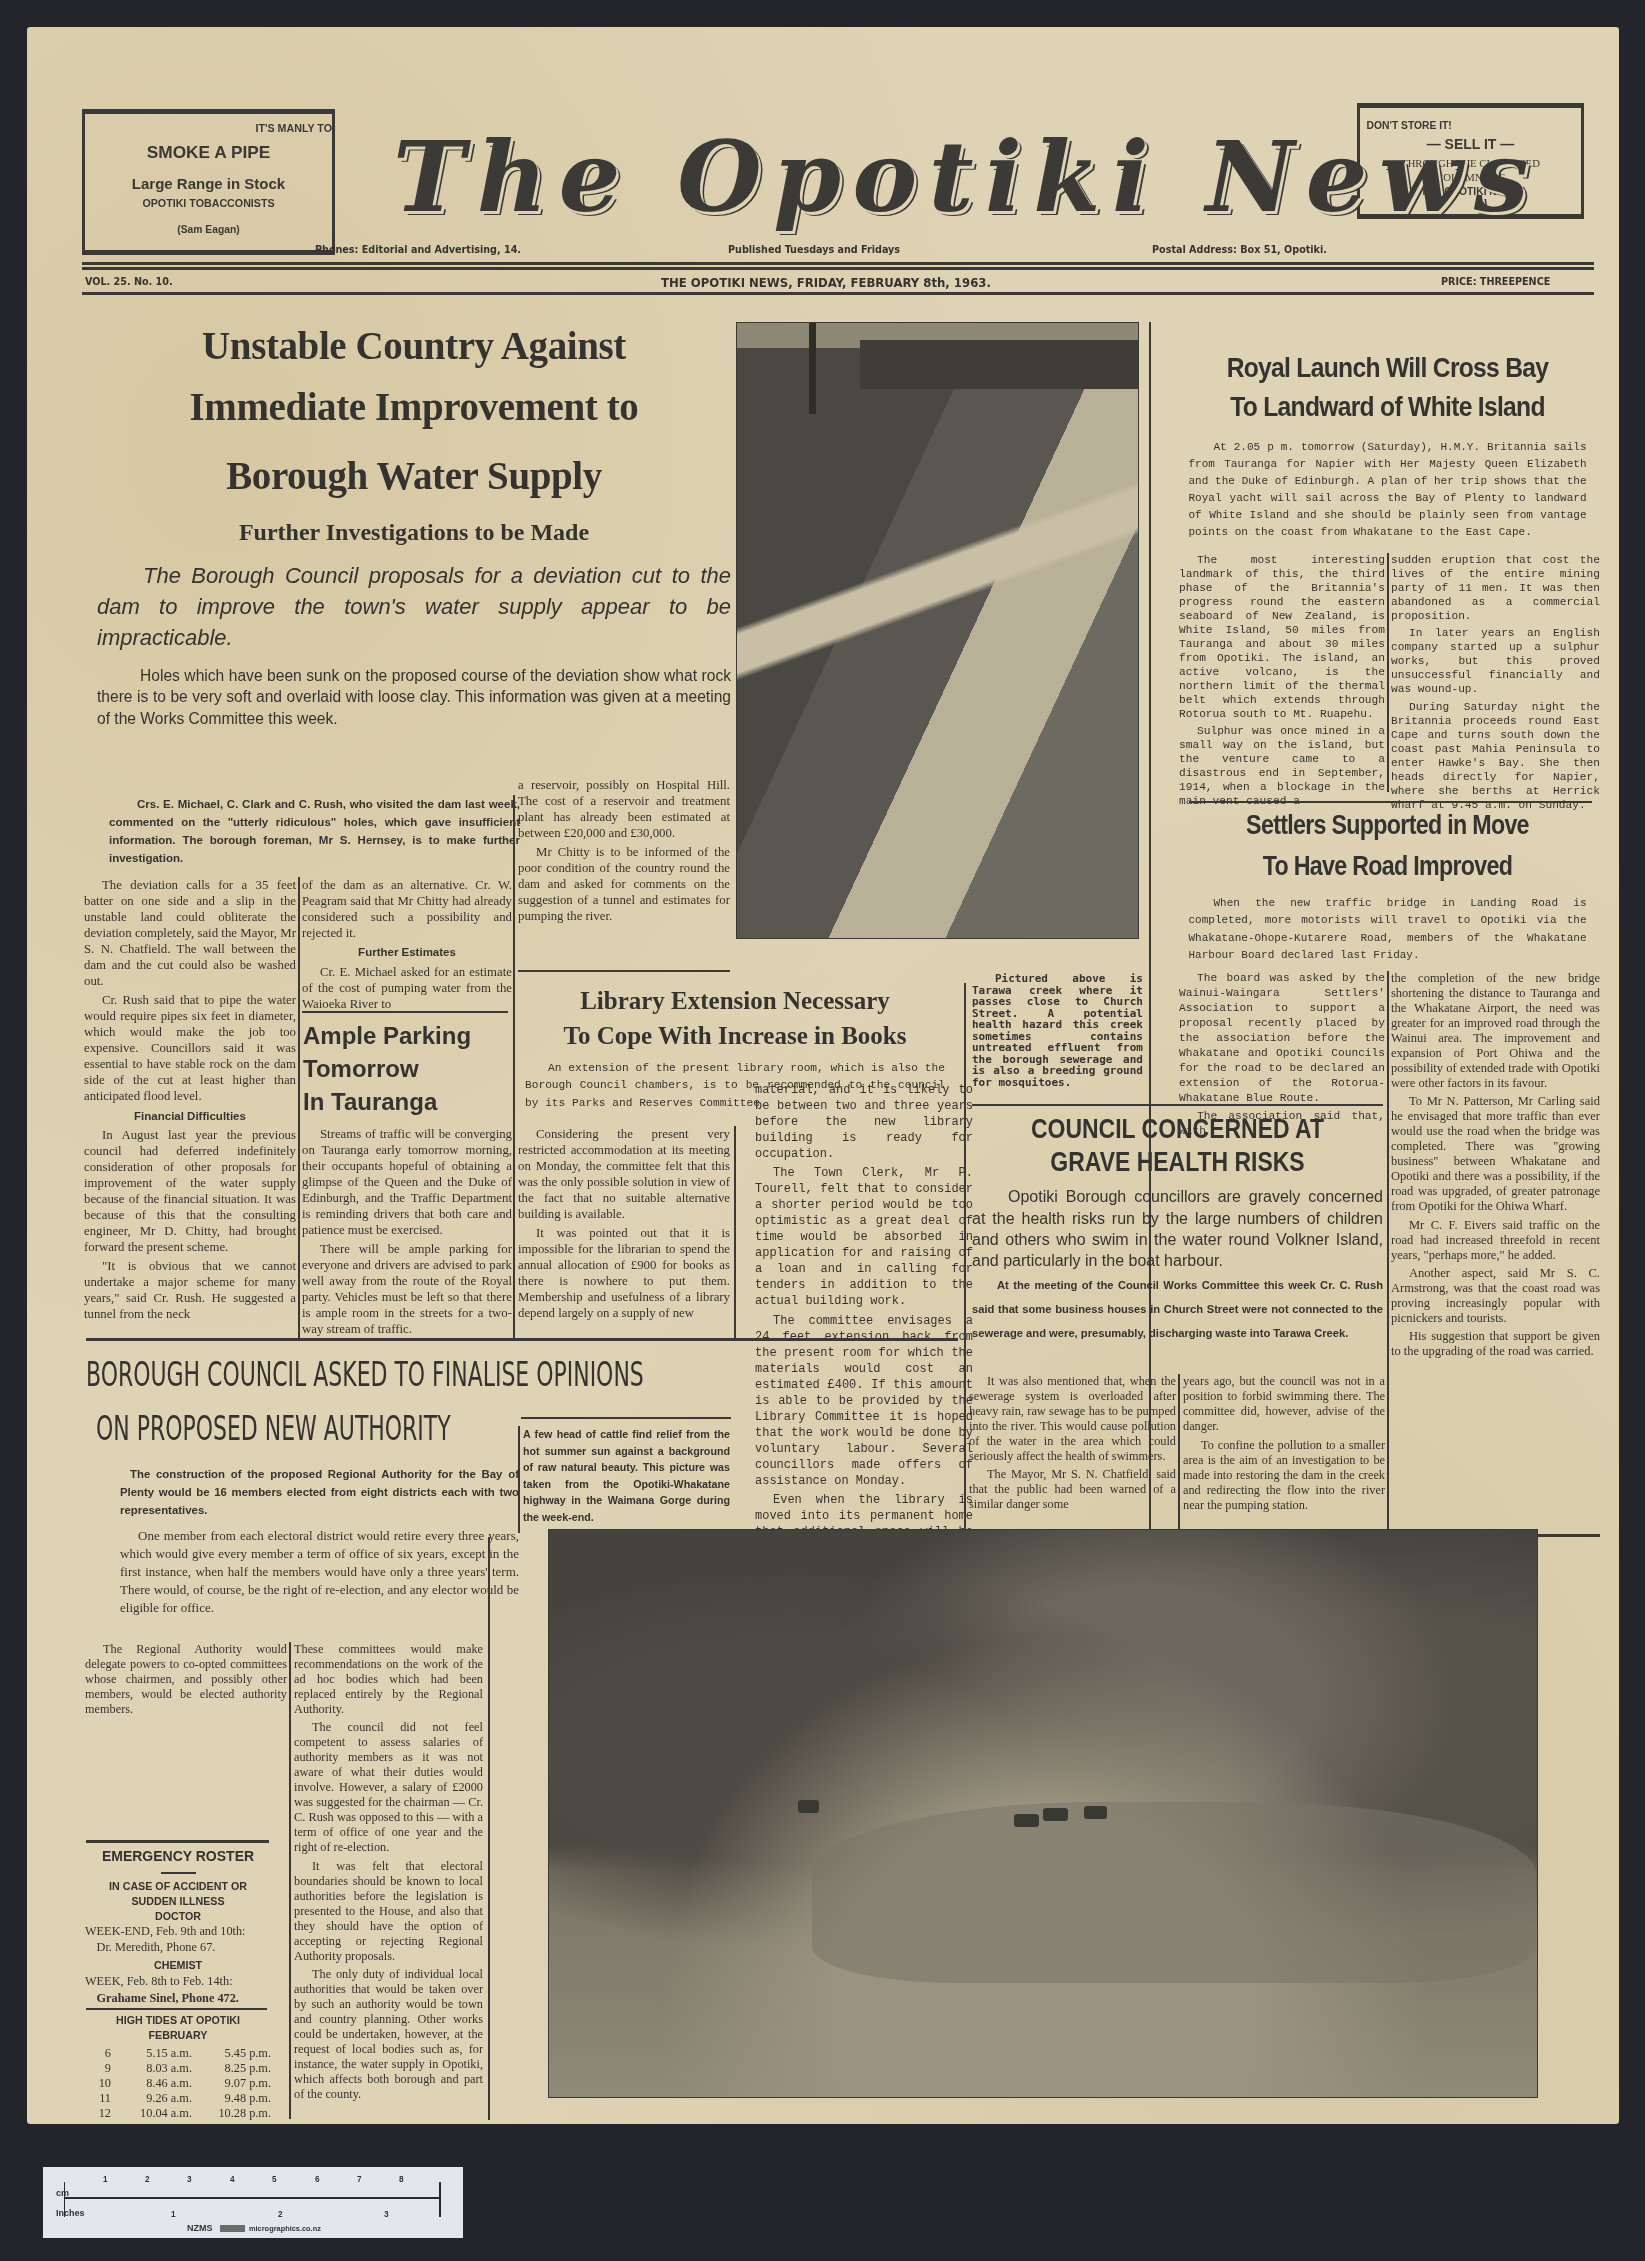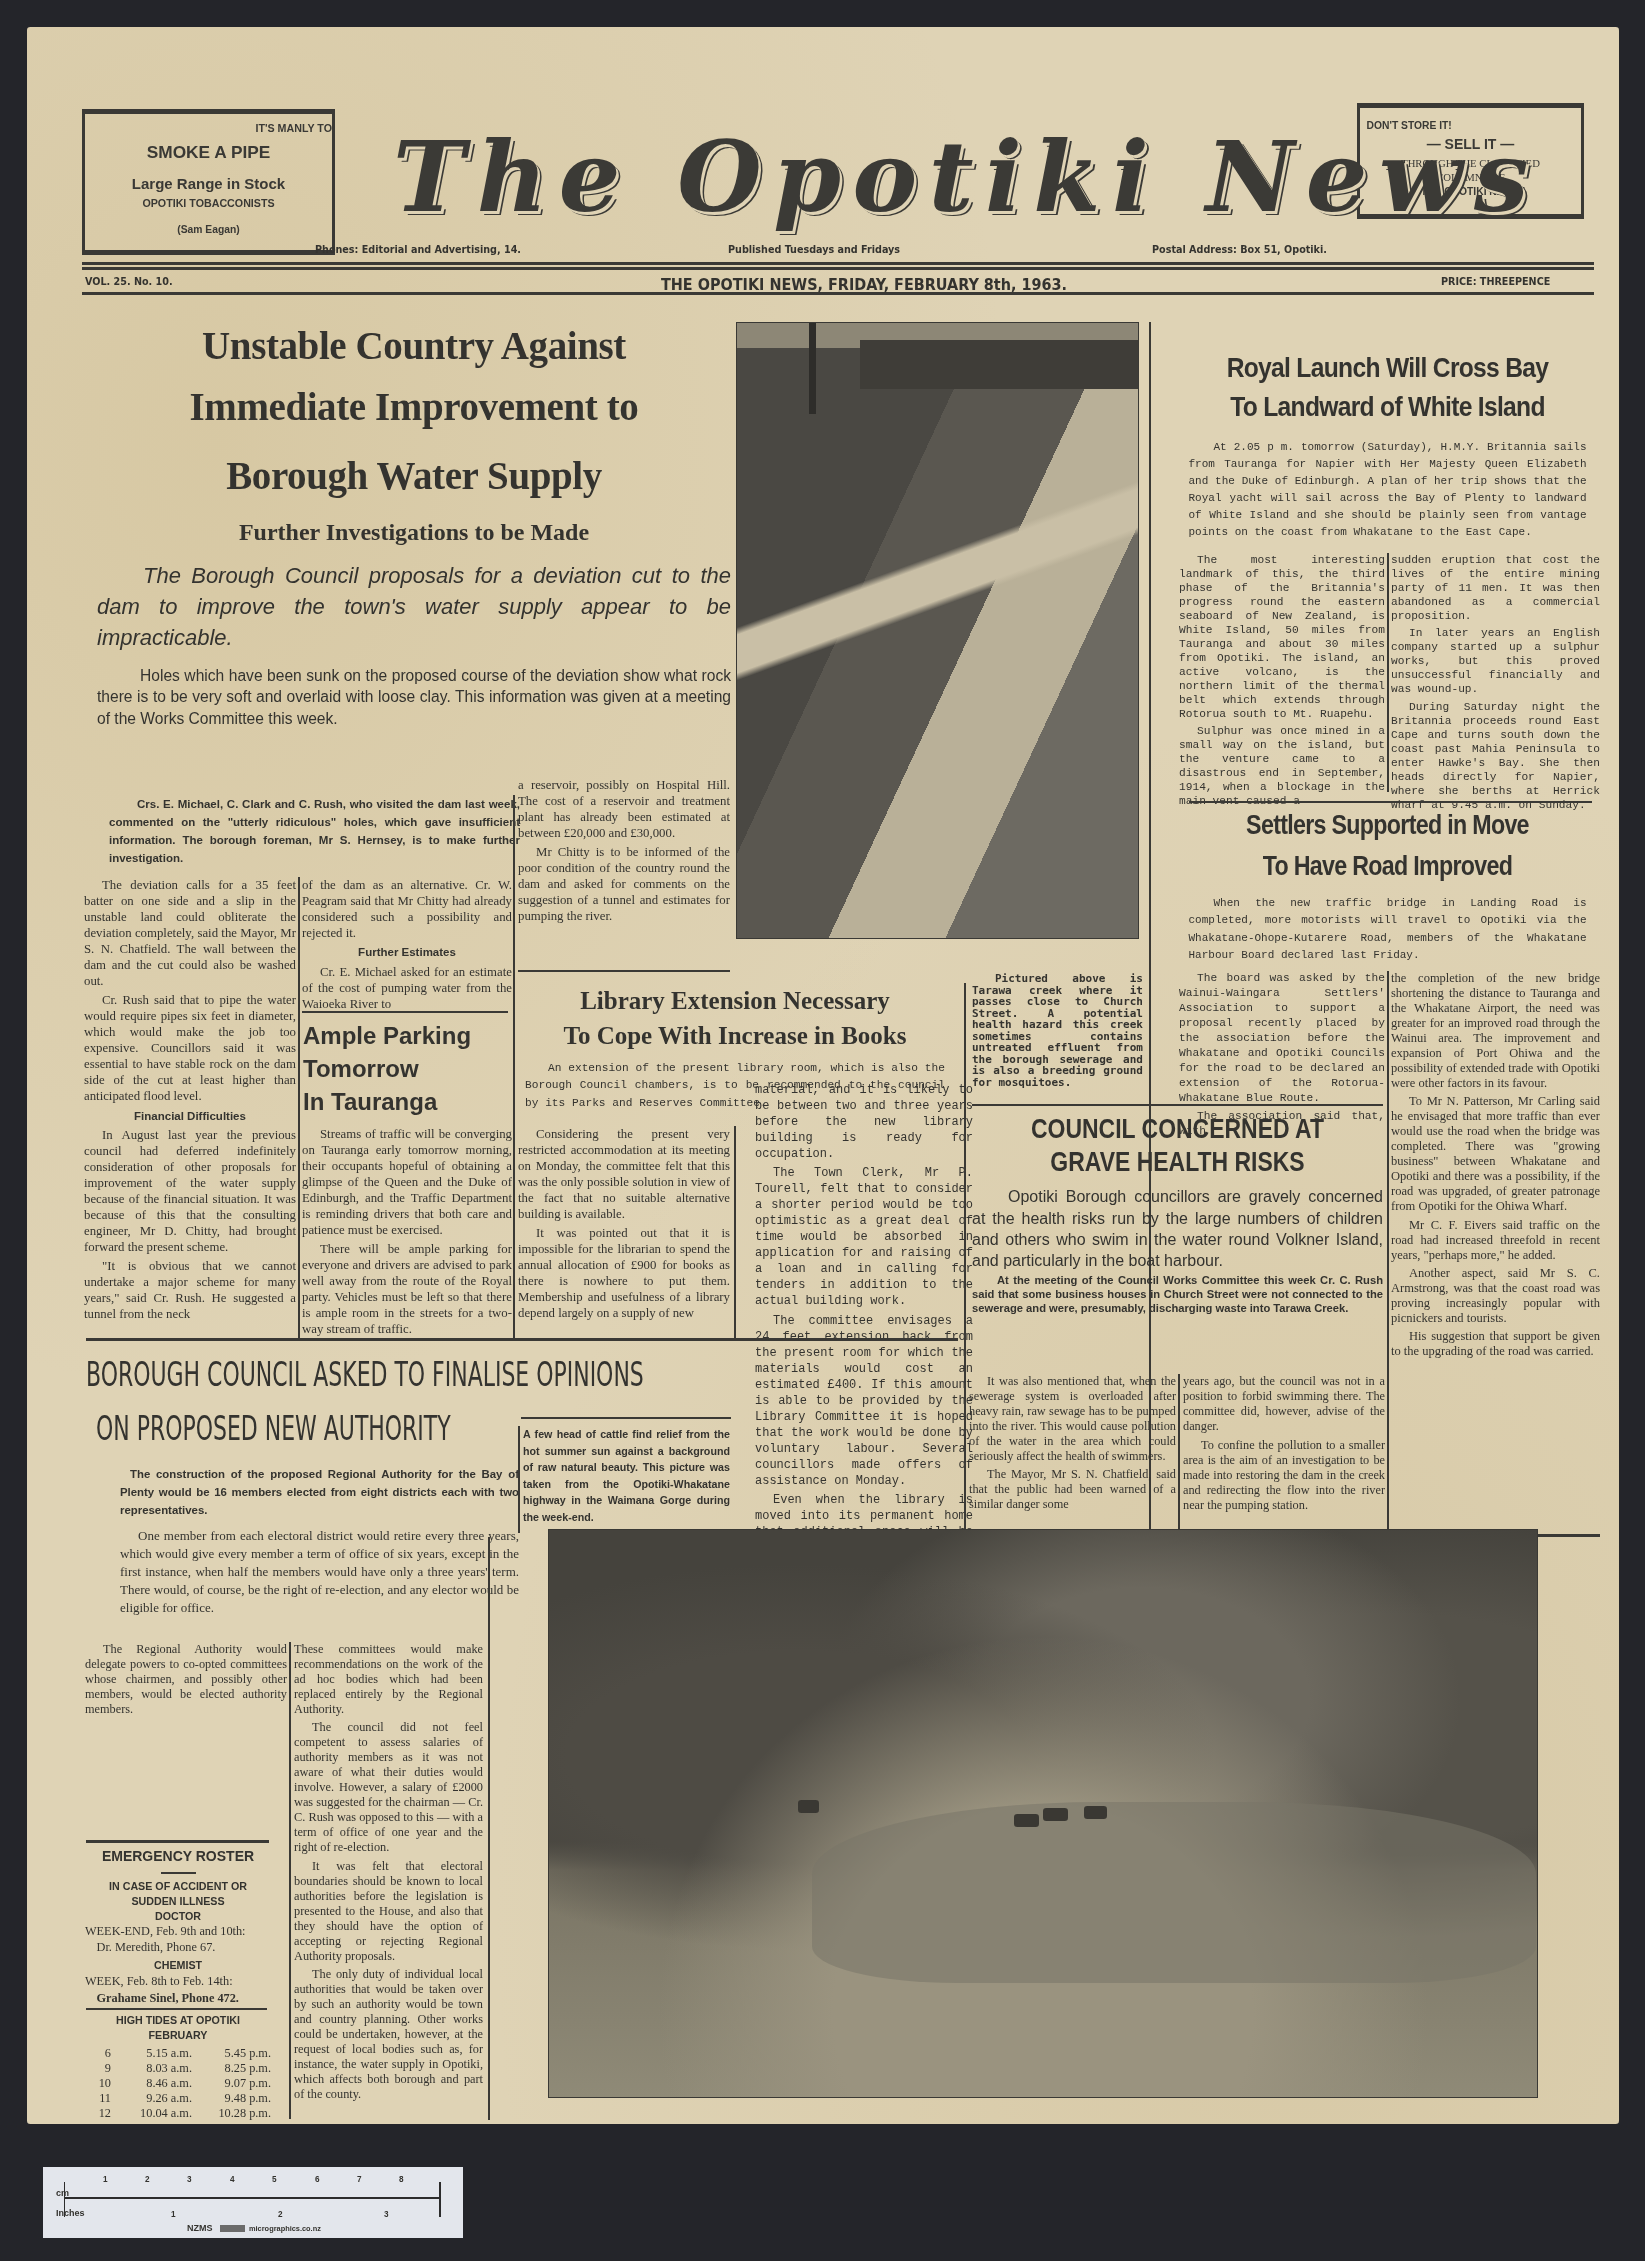--- a/index.html
+++ b/index.html
@@ -50,21 +50,21 @@
   </div>
 
   <div class="abs masthead" style="left:366px;top:78px;width:922px;height:144px;line-height:144px;text-align:center;white-space:nowrap;font-size:97px;letter-spacing:11.5px;">The Opotiki News</div>
   <div class="abs cond" style="left:288px;top:216px;font-size:10.7px;font-weight:bold">Phones: Editorial and Advertising, 14.</div>
   <div class="abs cond" style="left:701px;top:216px;font-size:10.7px;font-weight:bold">Published Tuesdays and Fridays</div>
   <div class="abs cond" style="left:1125px;top:216px;font-size:10.7px;font-weight:bold">Postal Address: Box 51, Opotiki.</div>
 
   <div class="rule" style="left:55px;top:235px;width:1512px;height:2.5px"></div>
   <div class="rule" style="left:55px;top:240px;width:1512px;height:2.5px"></div>
   <div class="abs cond" style="left:58px;top:248px;font-size:10.7px;font-weight:bold">VOL. 25. No. 10.</div>
-  <div class="abs cond" style="left:634px;top:248px;font-size:16px;font-weight:bold">THE OPOTIKI NEWS, FRIDAY, FEBRUARY 8th, 1963.</div>
+  <div class="abs cond" style="left:634px;top:248px;font-size:13px;font-weight:bold">THE OPOTIKI NEWS, FRIDAY, FEBRUARY 8th, 1963.</div>
   <div class="abs cond" style="left:1414px;top:248px;font-size:10.7px;font-weight:bold">PRICE: THREEPENCE</div>
   <div class="rule" style="left:55px;top:265px;width:1512px;height:2.5px"></div>
 
   <div class="abs" style="left:70px;top:292px;width:634px;">
     <div class="serif" style="text-align:center;font-size:39px;font-weight:bold;line-height:53px;letter-spacing:-0.4px">Unstable Country Against</div>
     <div class="serif" style="text-align:center;font-size:39px;font-weight:bold;line-height:69px;letter-spacing:-0.4px">Immediate Improvement to</div>
     <div class="serif" style="text-align:center;font-size:39px;font-weight:bold;line-height:69px;letter-spacing:-0.4px">Borough Water Supply</div>
     <div class="serif" style="text-align:center;font-size:24px;font-weight:bold;margin-top:3.3px;line-height:39px">Further Investigations to be Made</div>
     <div class="sans" style="font-size:22px;font-style:italic;line-height:31px;text-indent:46px;margin-top:8.2px;text-align:justify">The Borough Council proposals for a deviation cut to the dam to improve the town's water supply appear to be impracticable.</div>
     <div class="sans" style="font-size:15.6px;line-height:21.4px;text-indent:43px;margin-top:11.5px;text-align:justify">Holes which have been sunk on the proposed course of the deviation show what rock there is to be very soft and overlaid with loose clay. This information was given at a meeting of the Works Committee this week.</div>
@@ -169,21 +169,21 @@
     <p>To Mr N. Patterson, Mr Carling said he envisaged that more traffic than ever would use the road when the bridge was completed. There was "growing business" between Whakatane and Opotiki and there was a possibility, if the road was upgraded, of greater patronage from Opotiki for the Ohiwa Wharf.</p>
     <p>Mr C. F. Eivers said traffic on the road had increased threefold in recent years, "perhaps more," he added.</p>
     <p>Another aspect, said Mr S. C. Armstrong, was that the coast road was proving increasingly popular with picnickers and tourists.</p>
     <p>His suggestion that support be given to the upgrading of the road was carried.</p>
   </div>
 
   <div class="abs" style="left:945px;top:1085px;width:411px;">
     <div class="sans" style="text-align:center;font-size:28px;font-weight:bold;line-height:33px;letter-spacing:0;transform:scaleX(.82)">COUNCIL CONCERNED AT</div>
     <div class="sans" style="text-align:center;font-size:28px;font-weight:bold;line-height:33px;transform:scaleX(.82)">GRAVE HEALTH RISKS</div>
     <div class="sans" style="font-size:16px;line-height:21.4px;text-indent:36px;margin-top:8.2px;text-align:justify">Opotiki Borough councillors are gravely concerned at the health risks run by the large numbers of children and others who swim in the water round Volkner Island, and particularly in the boat harbour.</div>
-    <div class="bold-lede" style="font-size:11.2px;line-height:14px;text-indent:25px;margin-top:1.6px">At the meeting of the Council Works Committee this week Cr. C. Rush said that some business houses in Church Street were not connected to the sewerage and were, presumably, discharging waste into Tarawa Creek.</div>
+    <div class="bold-lede" style="font-size:11.2px;line-height:24px;text-indent:25px;margin-top:1.6px">At the meeting of the Council Works Committee this week Cr. C. Rush said that some business houses in Church Street were not connected to the sewerage and were, presumably, discharging waste into Tarawa Creek.</div>
   </div>
   <div class="abs body" style="left:942px;top:1347px;width:207px;font-size:12.3px;line-height:15px">
     <p>It was also mentioned that, when the sewerage system is overloaded after heavy rain, raw sewage has to be pumped into the river. This would cause pollution of the water in the area which could seriously affect the health of swimmers.</p>
     <p>The Mayor, Mr S. N. Chatfield, said that the public had been warned of a similar danger some</p>
   </div>
   <div class="vrule" style="left:1151px;top:1347px;height:160px"></div>
   <div class="abs body" style="left:1156px;top:1347px;width:202px;font-size:12.3px;line-height:15px">
     <p style="text-indent:0">years ago, but the council was not in a position to forbid swimming there. The committee did, however, advise of the danger.</p>
     <p style="margin-top:4px">To confine the pollution to a smaller area is the aim of an investigation to be made into restoring the dam in the creek and redirecting the flow into the river near the pumping station.</p>
   </div>

